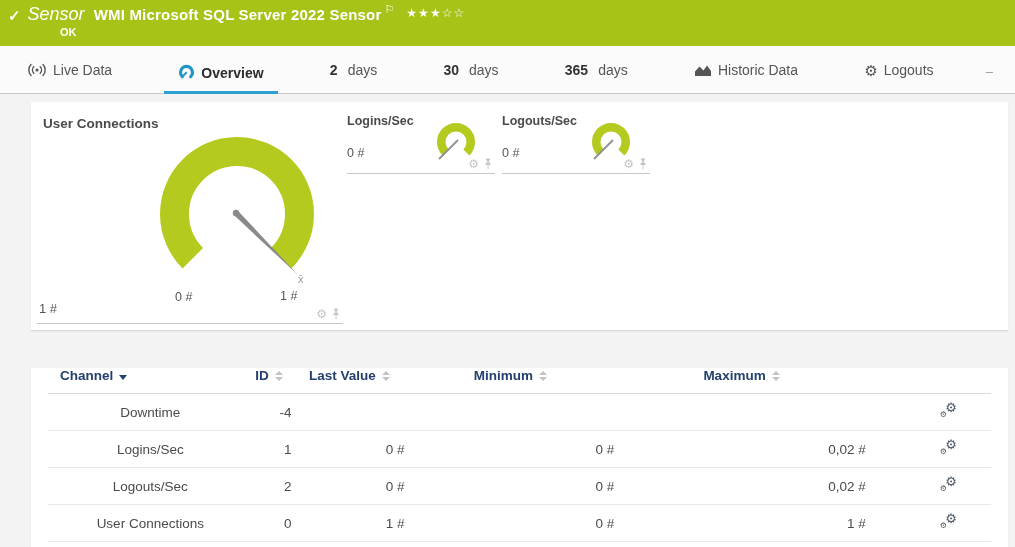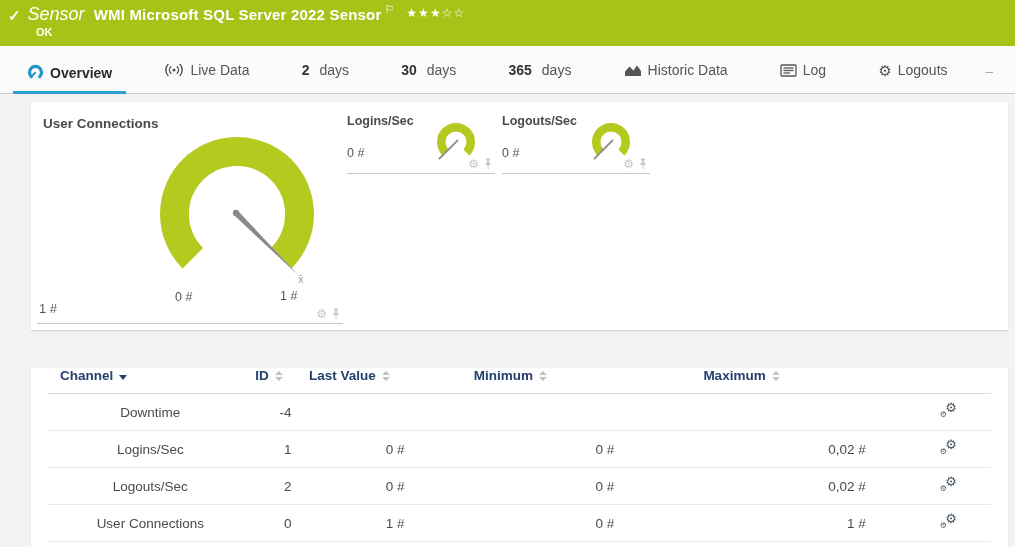--- a/index.html
+++ b/index.html
@@ -11,21 +11,21 @@
   }
 
   
   .topbar { height:46px; background:#a8c317; position:relative; color:#fff; }
   .topbar-line { display:flex; align-items:baseline; padding:4px 0 0 8px; }
   .check { font-size:15px; font-weight:bold; margin-right:7px; position:relative; top:1px; }
   .sensor-type { font-style:italic; font-size:18px; margin-right:9px; }
   .sensor-title { font-weight:bold; font-size:15px; letter-spacing:.2px; }
   .flag { font-size:11px; margin-left:3px; position:relative; top:-7px; }
   .stars { font-size:12px; letter-spacing:1px; margin-left:12px; position:relative; top:-3px; }
-  .ok-text { position:absolute; left:36px; top:26px; font-size:11px; font-weight:bold; }
+  .ok-text { position:absolute; left:60px; top:26px; font-size:11px; font-weight:bold; }
 
   
   .tabbar {
     height:48px; background:#fbfbfb; border-bottom:1px solid #c9c9c9;
     display:flex; align-items:flex-end; justify-content:space-between;
     padding:0 22px 0 13px;
   }
   .tab {
     display:flex; align-items:center; gap:6px;
     padding:0 14px 13px 14px; font-size:14px; color:#555; cursor:pointer;
@@ -100,63 +100,54 @@
     <span class="check">✓</span>
     <span class="sensor-type">Sensor</span>
     <span class="sensor-title">WMI Microsoft SQL Server 2022 Sensor</span>
     <span class="flag">⚐</span>
     <span class="stars"><span>★★★</span><span>☆☆</span></span>
   </div>
   <div class="ok-text">OK</div>
 </div>
 
 <div class="tabbar">
-  <div class="tab active">
-    <svg width="17" height="17" viewBox="0 0 17 17">
-      <path d="M4.3,12.7 A6,6 0 1 1 12.7,12.7" fill="none" stroke="#1e96c8" stroke-width="3.2" stroke-linecap="round"></path>
-      <line x1="8.7" y1="8.3" x2="4.9" y2="12.1" stroke="#1e96c8" stroke-width="2"></line>
-    </svg>
-    <span>Overview</span>
-  </div>
   <div class="tab">
     <svg width="20" height="14" viewBox="0 0 20 14" fill="none" stroke="#555" stroke-width="1.4" stroke-linecap="round">
       <circle cx="10" cy="7" r="1.6" fill="#555" stroke="none"></circle>
       <path d="M6.8,3.8 A4.6,4.6 0 0 0 6.8,10.2"></path>
       <path d="M4,1.6 A7.8,7.8 0 0 0 4,12.4"></path>
       <path d="M13.2,3.8 A4.6,4.6 0 0 1 13.2,10.2"></path>
       <path d="M16,1.6 A7.8,7.8 0 0 1 16,12.4"></path>
     </svg>
     <span>Live Data</span>
   </div>
+  <div class="tab active">
+    <svg width="17" height="17" viewBox="0 0 17 17">
+      <path d="M4.3,12.7 A6,6 0 1 1 12.7,12.7" fill="none" stroke="#1e96c8" stroke-width="3.2" stroke-linecap="round"></path>
+      <line x1="8.7" y1="8.3" x2="4.9" y2="12.1" stroke="#1e96c8" stroke-width="2"></line>
+    </svg>
+    <span>Overview</span>
+  </div>
   <div class="tab">
     <span class="num">2</span>
     <span>days</span>
   </div>
   <div class="tab">
     <span class="num">30</span>
     <span>days</span>
   </div>
   <div class="tab">
     <span class="num">365</span>
     <span>days</span>
   </div>
   <div class="tab">
     <svg width="18" height="14" viewBox="0 0 18 14">
       <path d="M1,13 V8.5 L5.5,3.5 L9.5,7.5 L13,2.5 L17,8 V13 Z" fill="#555"></path>
     </svg>
     <span>Historic Data</span>
-  </div>
-  <div class="tab">
-    <svg width="17" height="13" viewBox="0 0 17 13" fill="none" stroke="#555" stroke-width="1.3">
-      <rect x="1" y="1" width="15" height="11" rx="1"></rect>
-      <line x1="3.5" y1="4" x2="13.5" y2="4"></line>
-      <line x1="3.5" y1="6.5" x2="13.5" y2="6.5"></line>
-      <line x1="3.5" y1="9" x2="10" y2="9"></line>
-    </svg>
-    <span>Log</span>
   </div>
   <div class="tab">
     <span class="gear-glyph">⚙</span>
     <span>Logouts</span>
   </div>
   <div class="tab-overflow">–</div>
 </div>
 
 <div class="panel panel-gauges">
 

